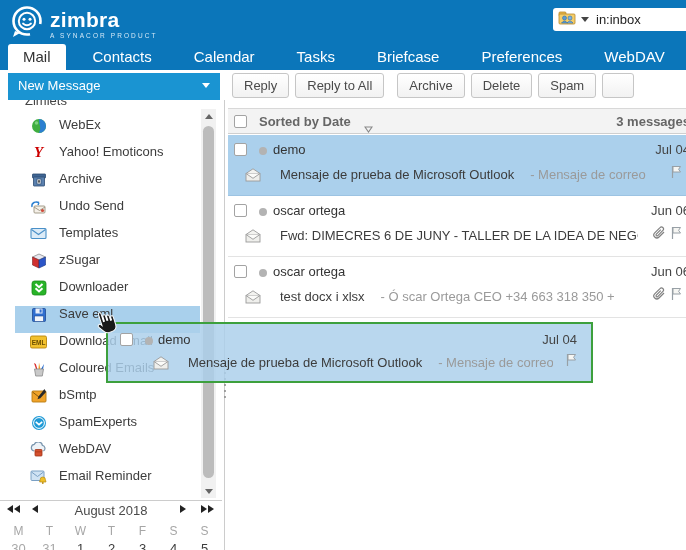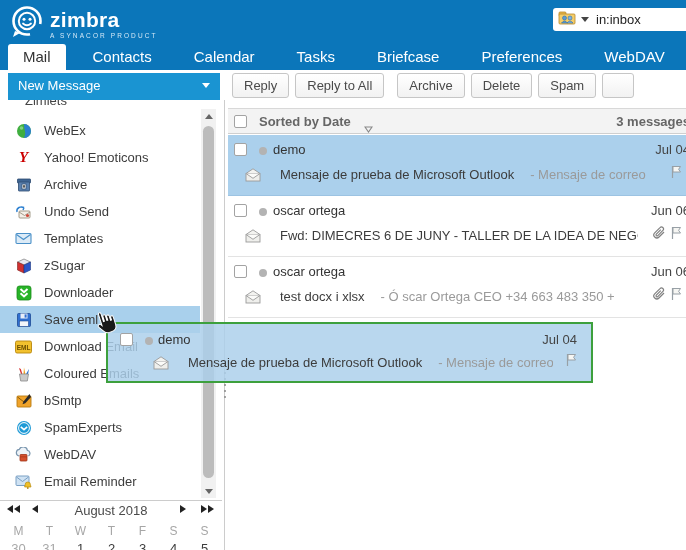--- a/index.html
+++ b/index.html
@@ -38,21 +38,21 @@
   .iconbtn { width:32px; display:flex; align-items:center; justify-content:center; padding:0; }
 
   
   .main { position:absolute; left:0; top:100px; width:686px; height:450px; }
   .sidebar { position:absolute; left:0; top:0; width:222px; height:450px; overflow:hidden; background:#fff; }
   .zimlets-row { position:absolute; left:8px; top:-7px; height:18px; display:flex; align-items:flex-start; }
   .zimlets-row .tri { width:0; height:0; border-left:4px solid transparent; border-right:4px solid transparent;
                       border-top:5px solid #555; margin-right:9px; }
   .zimlets-row .lbl { font-size:13px; color:#444; }
   .sitems { position:absolute; left:0; top:17px; width:200px; }
-  .sitem { height:27px; display:flex; align-items:center; padding-left:15px; }
+  .sitem { height:27px; display:flex; padding-left:15px;margin-left:15px; }
   .sitem.selected { background:#a9d0ec; }
   .sitem .sicon { width:17px; height:17px; margin-right:12px; flex:none; display:flex; align-items:center; justify-content:center; }
   .sitem .slabel { font-size:13px; color:#3c3c3c; white-space:nowrap; }
   .yred { color:#cc0000; font-family:"Liberation Serif",serif; font-weight:bold; font-size:15px; font-style:italic; }
 
   
   .sscroll { position:absolute; left:201px; top:9px; width:15px; height:389px; background:#f1f1f1; }
   .sarrow { position:absolute; left:0; width:15px; height:14px; display:flex; align-items:center; justify-content:center; }
   .sarrow.up { top:0; } .sarrow.dn { bottom:0; }
   .tri-up { width:0; height:0; border-left:4px solid transparent; border-right:4px solid transparent; border-bottom:5px solid #666; }
@@ -464,21 +464,21 @@
         <span class="rdot"></span>
         <span class="sender">oscar ortega</span>
         <span class="mdate">Jun 06</span>
         <span class="line2" style="right:44px">
           <svg width="18" height="14" viewBox="0 0 18 14">
             <path d="M2 5.5 L9 0.8 L16 5.5" fill="#f3f3f0" stroke="#9a9a9a" stroke-width="0.9"></path>
             <rect x="2" y="5.5" width="14" height="7.5" fill="#efefec" stroke="#9a9a9a" stroke-width="0.9"></rect>
             <path d="M2 5.5 l7 4.8 7-4.8" fill="#fbfbf9" stroke="#9a9a9a" stroke-width="0.9"></path>
           </svg>
           <span class="subj">test docx i xlsx</span>
-          <span class="snip">- Ó scar Ortega CEO +34 663 483 350 +</span>
+          <span class="snip">- Ó scar Ortega CEO +34 663 318 350 +</span>
         </span>
         <span class="clip att">
           <svg width="14" height="14" viewBox="0 0 14 14">
             <path d="M12 6 L7 11 a3 3 0 0 1-4.3-4.2 L8 1.6 a2 2 0 0 1 2.9 2.8 L5.8 9.6 a1 1 0 0 1-1.5-1.4 l4.5-4.6" fill="none" stroke="#808080" stroke-width="1.2"></path>
           </svg>
         </span>
         <span class="clip flg">
           <svg width="12" height="14" viewBox="0 0 12 14">
             <path d="M2.5 1 v12" stroke="#98a0a6" stroke-width="1.2"></path>
             <path d="M3 1.5 h7.5 L8.6 4.3 L10.5 7 H3 z" fill="#f6f6f3" stroke="#98a0a6" stroke-width="1"></path>

